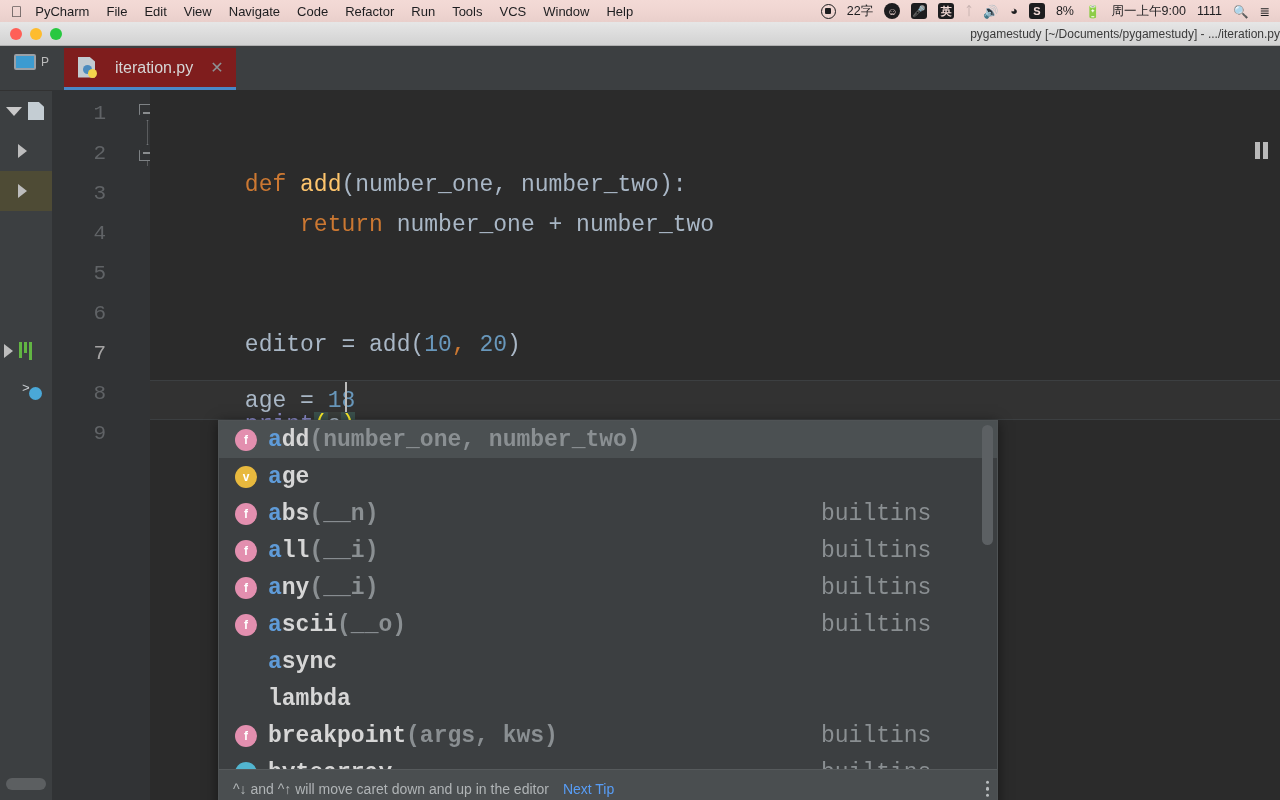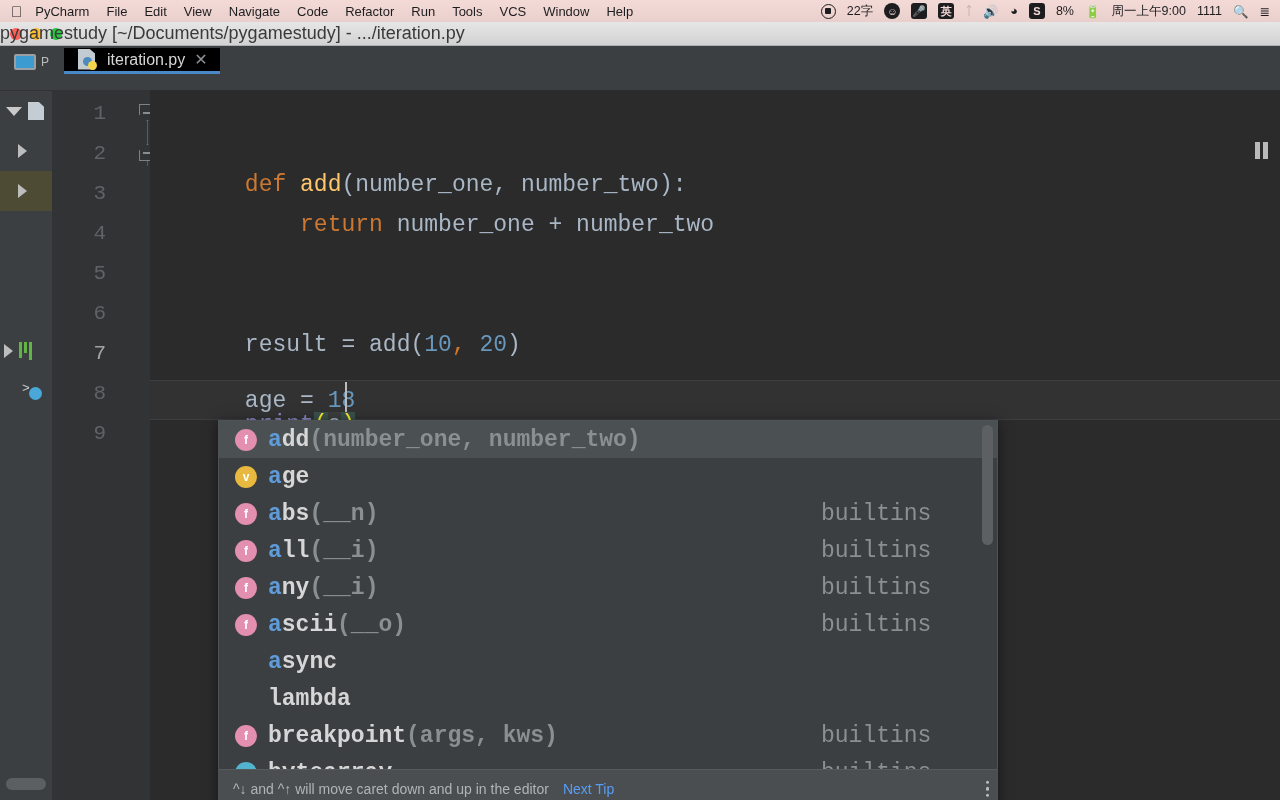--- a/index.html
+++ b/index.html
@@ -26,22 +26,22 @@
     width:15px; height:15px; border-radius:50%; border:1.5px solid #1d1d1f; }
   .ringbox::after { content:""; width:6px; height:6px; background:#1d1d1f; border-radius:1px; }
   .dim { opacity:.33; }
 
   
   #titlebar { position:absolute; left:0; top:22px; width:1280px; height:24px;
     background:linear-gradient(to bottom,#e6e6e6,#d2d2d2); border-bottom:1px solid #b0b0b0;
     display:flex; align-items:center; }
   #lights { display:flex; gap:8px; padding-left:10px; }
   #lights i { width:12px; height:12px; border-radius:50%; display:block; }
-  #titlebar .ttl { position:absolute; left:0; right:0; text-align:left;
-    font-size:18px; color:#3a3a3a; }
+  #titlebar .ttl { position:absolute; left:0; right:0; text-align:right;
+    font-size:12px; color:#3a3a3a; }
 
   
   #ide { position:absolute; left:0; top:46px; width:1280px; height:754px; background:#3c3f41; }
 
   
   #leftstripe { position:absolute; left:0; top:0; width:52px; height:754px; background:#3c3f41; }
   #projbtn { position:absolute; left:14px; top:8px; display:flex; align-items:center;
     gap:5px; color:#bbbbbb; font-size:12px; }
   .scr-ic { width:22px; height:16px; border:2px solid #9aa0a6; border-radius:2px;
     background:#3c9bd0; display:block; }
@@ -64,22 +64,22 @@
     font-family:"Liberation Mono", monospace; }
   .pycon-ic .dot { position:absolute; left:7px; top:6px; width:13px; height:13px;
     border-radius:50%; background:#4aa8d8; }
 
   #hscroll { position:absolute; left:6px; bottom:10px; width:40px; height:12px;
     border-radius:6px; background:#5c5f61; }
 
   
   #tabbar { position:absolute; left:52px; top:0; width:1228px; height:44px;
     background:#3c3f41; }
-  #tab { position:absolute; left:12px; top:2px; height:26px; background:#000000;
-    display:flex; align-items:center; padding:0 12px 0 14px; gap:9px;
+  #tab { position:absolute; left:12px; top:2px; height:42px; background:#7f1d1d;
+    display:flex; align-items:center; padding:0 12px 0 14px; gap:17px;
     border-bottom:3px solid #4a88c7; }
   .pyfile-ic { position:relative; width:20px; height:22px; }
   .pyfile-ic .pg { position:absolute; left:0; top:0; width:17px; height:21px;
     background:#c2cbd1; clip-path:polygon(0 0,66% 0,100% 24%,100% 100%,0 100%); }
   .pyfile-ic .b1 { position:absolute; left:5px; top:8px; width:9px; height:9px;
     border-radius:50%; background:#4b8bbe; }
   .pyfile-ic .b2 { position:absolute; left:10px; top:12px; width:9px; height:9px;
     border-radius:50%; background:#f5d44c; }
   #tab .name { color:#d6d6d6; font-size:16px; }
   #tab .x { color:#8d9194; font-size:16px; line-height:1; }
@@ -275,21 +275,21 @@
 
   <div id="code">
     <div class="hl-row" style="top:290px"></div>
     <div class="cl" style="top:96px">
       <span class="pn">    </span><span class="kw">return</span><span class="pn"> number_one + number_two</span>
     </div>
     <div class="cl" style="top:56px">
       <span class="kw">def </span><span class="fn">add</span><span class="pn">(number_one, number_two):</span>
     </div>
     <div class="cl" style="top:216px">
-      <span class="pn">result = add(</span><span class="num">10</span><span class="kw">, </span><span class="num">20</span><span class="pn">)</span>
+      <span class="pn">editor = add(</span><span class="num">10</span><span class="kw">, </span><span class="num">20</span><span class="pn">)</span>
     </div>
     <div class="cl" style="top:272px">
       <span class="pn">age = </span><span class="num">18</span>
     </div>
     <div class="cl" style="top:296px">
       <span class="bi">print</span><span class="brace">(</span><span class="caretsel">a</span><span class="brace">)</span>
     </div>
     <div class="cl" style="top:336px">
       <span class="bi">pri</span>
     </div>

